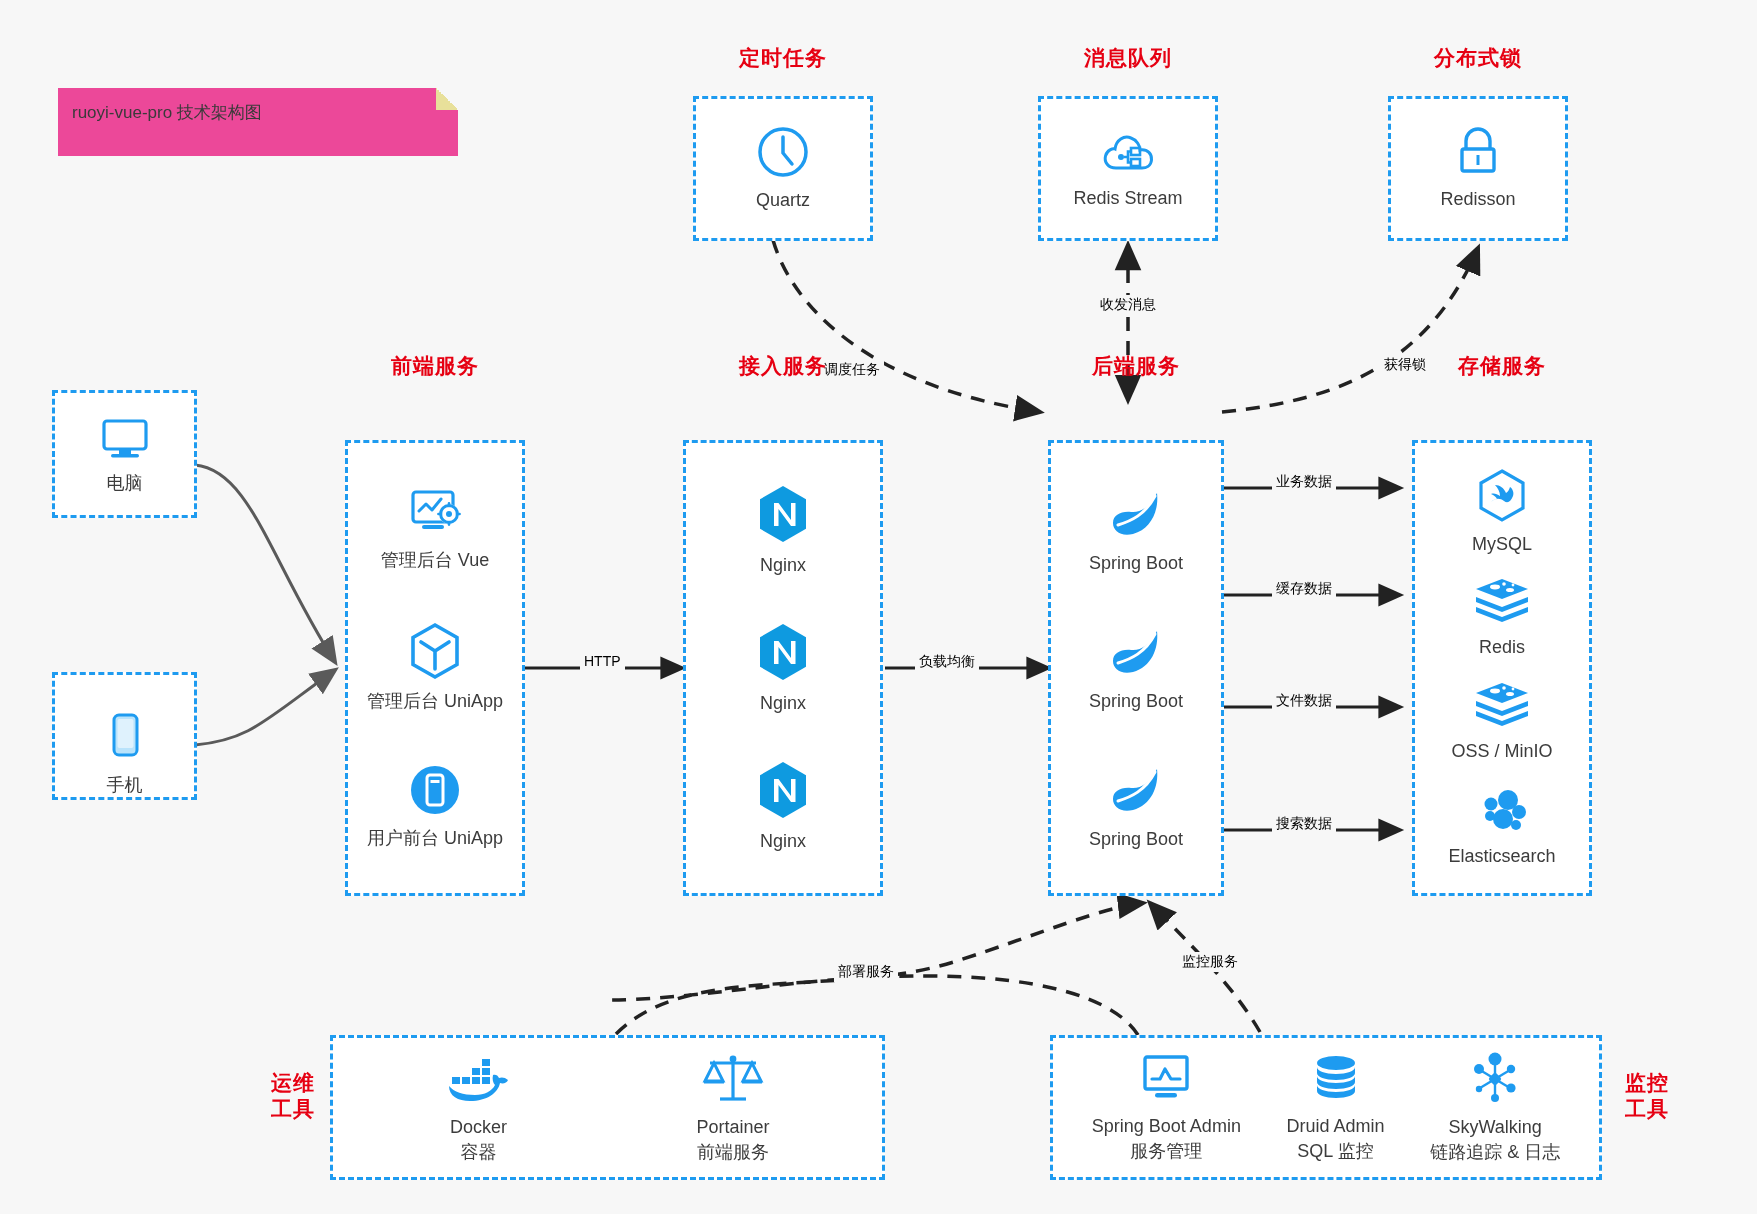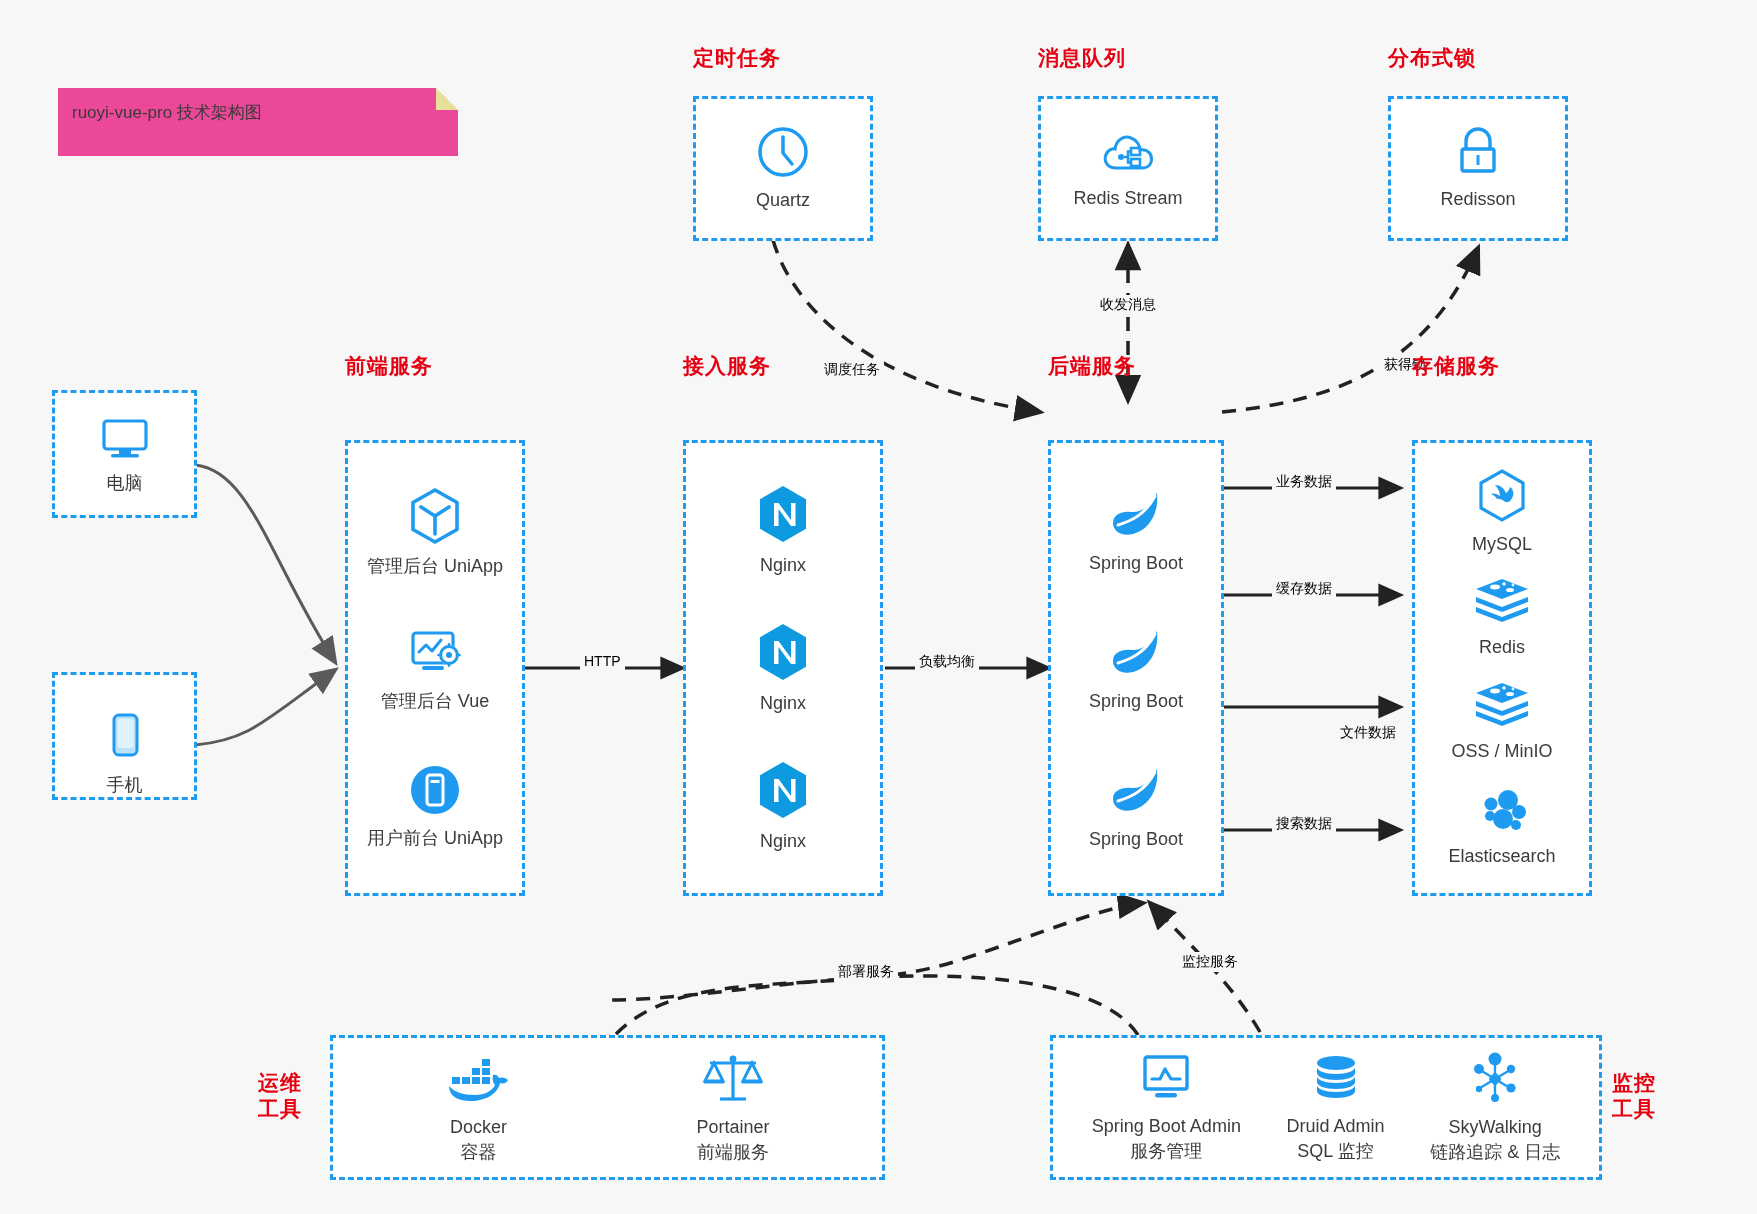--- a/index.html
+++ b/index.html
@@ -33,21 +33,21 @@
   .gbox {
     position: absolute; z-index: 2;
     border: 3px dashed #1e9bf0;
     background: #ffffff;
     display: flex; flex-direction: column;
     align-items: center; justify-content: space-around;
   }
   .gtitle {
     position: absolute; z-index: 4;
     color: #e60012; font-weight: bold; font-size: 21px;
-    white-space: nowrap; text-align: left; letter-spacing: 1px;
+    white-space: nowrap; text-align: center; letter-spacing: 1px;
   }
   .gtitle.stacked { line-height: 1.25; }
 
   
   .node { display: flex; flex-direction: column; align-items: center; justify-content: center; }
   .node .lbl {
     margin-top: 8px; font-size: 18px; color: #3c3c3c;
     text-align: center; white-space: nowrap; line-height: 1.35;
   }
   .node .lbl2 { font-size: 18px; color: #3c3c3c; text-align: center; white-space: nowrap; }
@@ -178,48 +178,48 @@
         </svg>
       </span>
       <span class="lbl">手机</span>
     </div>
   </div>
 
   <div class="gtitle" style="left:345px; top:352px; width:180px;">前端服务</div>
   <div class="gbox" style="left:345px; top:440px; width:180px; height:456px; padding:18px 0;">
     <div class="node">
       <span class="ico">
-        <svg width="56" height="60" viewBox="0 0 56 60">
-          <path d="M28 4 L50 16.5 L50 43.5 L28 56 L6 43.5 L6 16.5 Z" fill="none" stroke="#1e9bf0" stroke-width="3.6"></path>
-          <path d="M28 30 L28 48 M28 30 L14 21 M28 30 L42 21" fill="none" stroke="#1e9bf0" stroke-width="3.6" stroke-linecap="round"></path>
-        </svg>
-      </span>
-      <span class="lbl">管理后台 UniApp</span>
-    </div>
-    <div class="node">
-      <span class="ico">
         <svg width="60" height="54" viewBox="0 0 60 54">
           <rect x="8" y="6" width="40" height="30" rx="3" fill="none" stroke="#1e9bf0" stroke-width="3.2"></rect>
           <path d="M14 25 L21 18 L27 24 L36 13" fill="none" stroke="#1e9bf0" stroke-width="3" stroke-linecap="round" stroke-linejoin="round"></path>
           <rect x="17" y="39" width="22" height="4" rx="2" fill="#1e9bf0"></rect>
           <circle cx="44" cy="28" r="10" fill="#ffffff"></circle>
           <circle cx="44" cy="28" r="8.4" fill="none" stroke="#1e9bf0" stroke-width="3"></circle>
           <circle cx="44" cy="28" r="3" fill="#1e9bf0"></circle>
           <g stroke="#1e9bf0" stroke-width="2.6" stroke-linecap="round">
             <line x1="44" y1="17.4" x2="44" y2="20"></line>
               <line x1="44" y1="36" x2="44" y2="38.6"></line>
             <line x1="33.4" y1="28" x2="36" y2="28"></line>
               <line x1="52" y1="28" x2="54.6" y2="28"></line>
           </g>
         </svg>
       </span>
       <span class="lbl">管理后台 Vue</span>
     </div>
     <div class="node">
       <span class="ico">
+        <svg width="56" height="60" viewBox="0 0 56 60">
+          <path d="M28 4 L50 16.5 L50 43.5 L28 56 L6 43.5 L6 16.5 Z" fill="none" stroke="#1e9bf0" stroke-width="3.6"></path>
+          <path d="M28 30 L28 48 M28 30 L14 21 M28 30 L42 21" fill="none" stroke="#1e9bf0" stroke-width="3.6" stroke-linecap="round"></path>
+        </svg>
+      </span>
+      <span class="lbl">管理后台 UniApp</span>
+    </div>
+    <div class="node">
+      <span class="ico">
         <svg width="56" height="56" viewBox="0 0 56 56">
           <circle cx="28" cy="28" r="24" fill="#1e9bf0"></circle>
           <rect x="20" y="13" width="16" height="30" rx="3" fill="none" stroke="#ffffff" stroke-width="3"></rect>
           <rect x="23.5" y="18" width="9" height="3" fill="#ffffff"></rect>
         </svg>
       </span>
       <span class="lbl">用户前台 UniApp</span>
     </div>
   </div>
 
@@ -441,18 +441,18 @@
     <div>工具</div>
   </div>
 
   <div class="elabel" style="left:580px; top:652px;">HTTP</div>
   <div class="elabel" style="left:915px; top:652px;">负载均衡</div>
   <div class="elabel" style="left:820px; top:360px;">调度任务</div>
   <div class="elabel" style="left:1096px; top:295px;">收发消息</div>
   <div class="elabel" style="left:1380px; top:355px;">获得锁</div>
   <div class="elabel" style="left:1272px; top:472px;">业务数据</div>
   <div class="elabel" style="left:1272px; top:579px;">缓存数据</div>
-  <div class="elabel" style="left:1336px; top:691px;margin-top:32px;">文件数据</div>
+  <div class="elabel" style="left:1272px; top:691px;">文件数据</div>
   <div class="elabel" style="left:1272px; top:814px;">搜索数据</div>
   <div class="elabel" style="left:834px; top:962px;">部署服务</div>
   <div class="elabel" style="left:1178px; top:952px;">监控服务</div>
 
 </div>
 
 </body></html>

